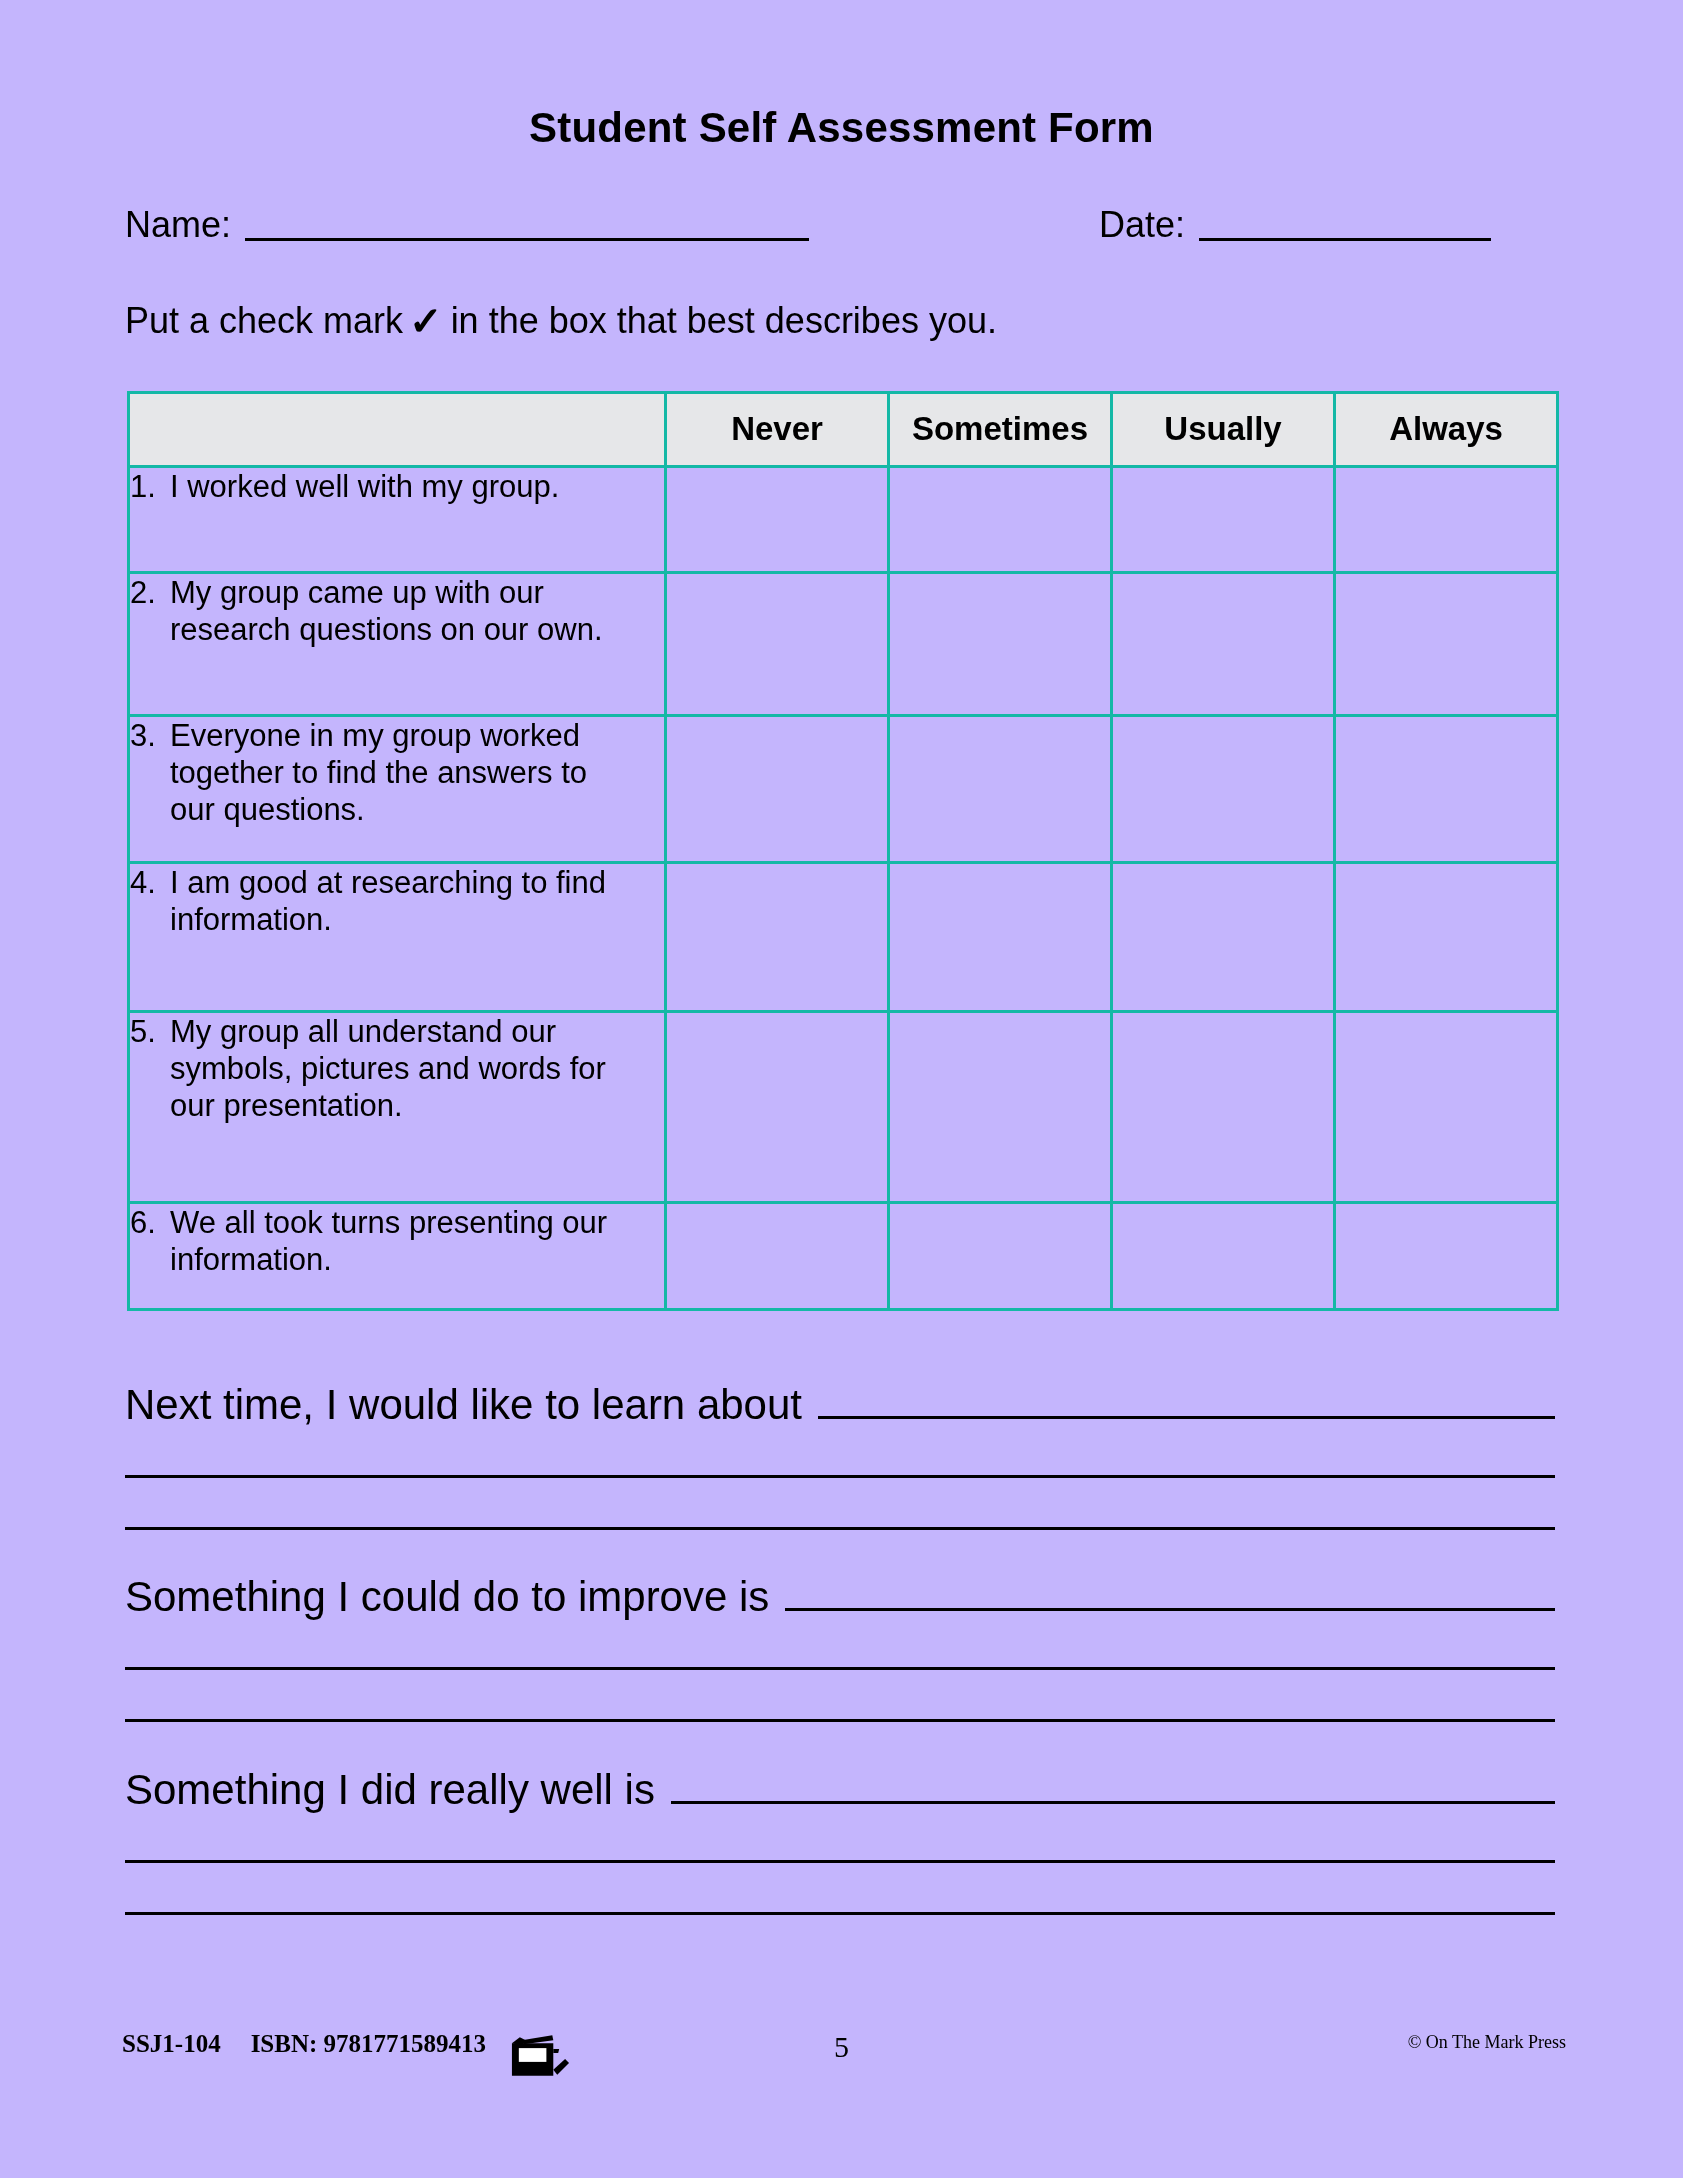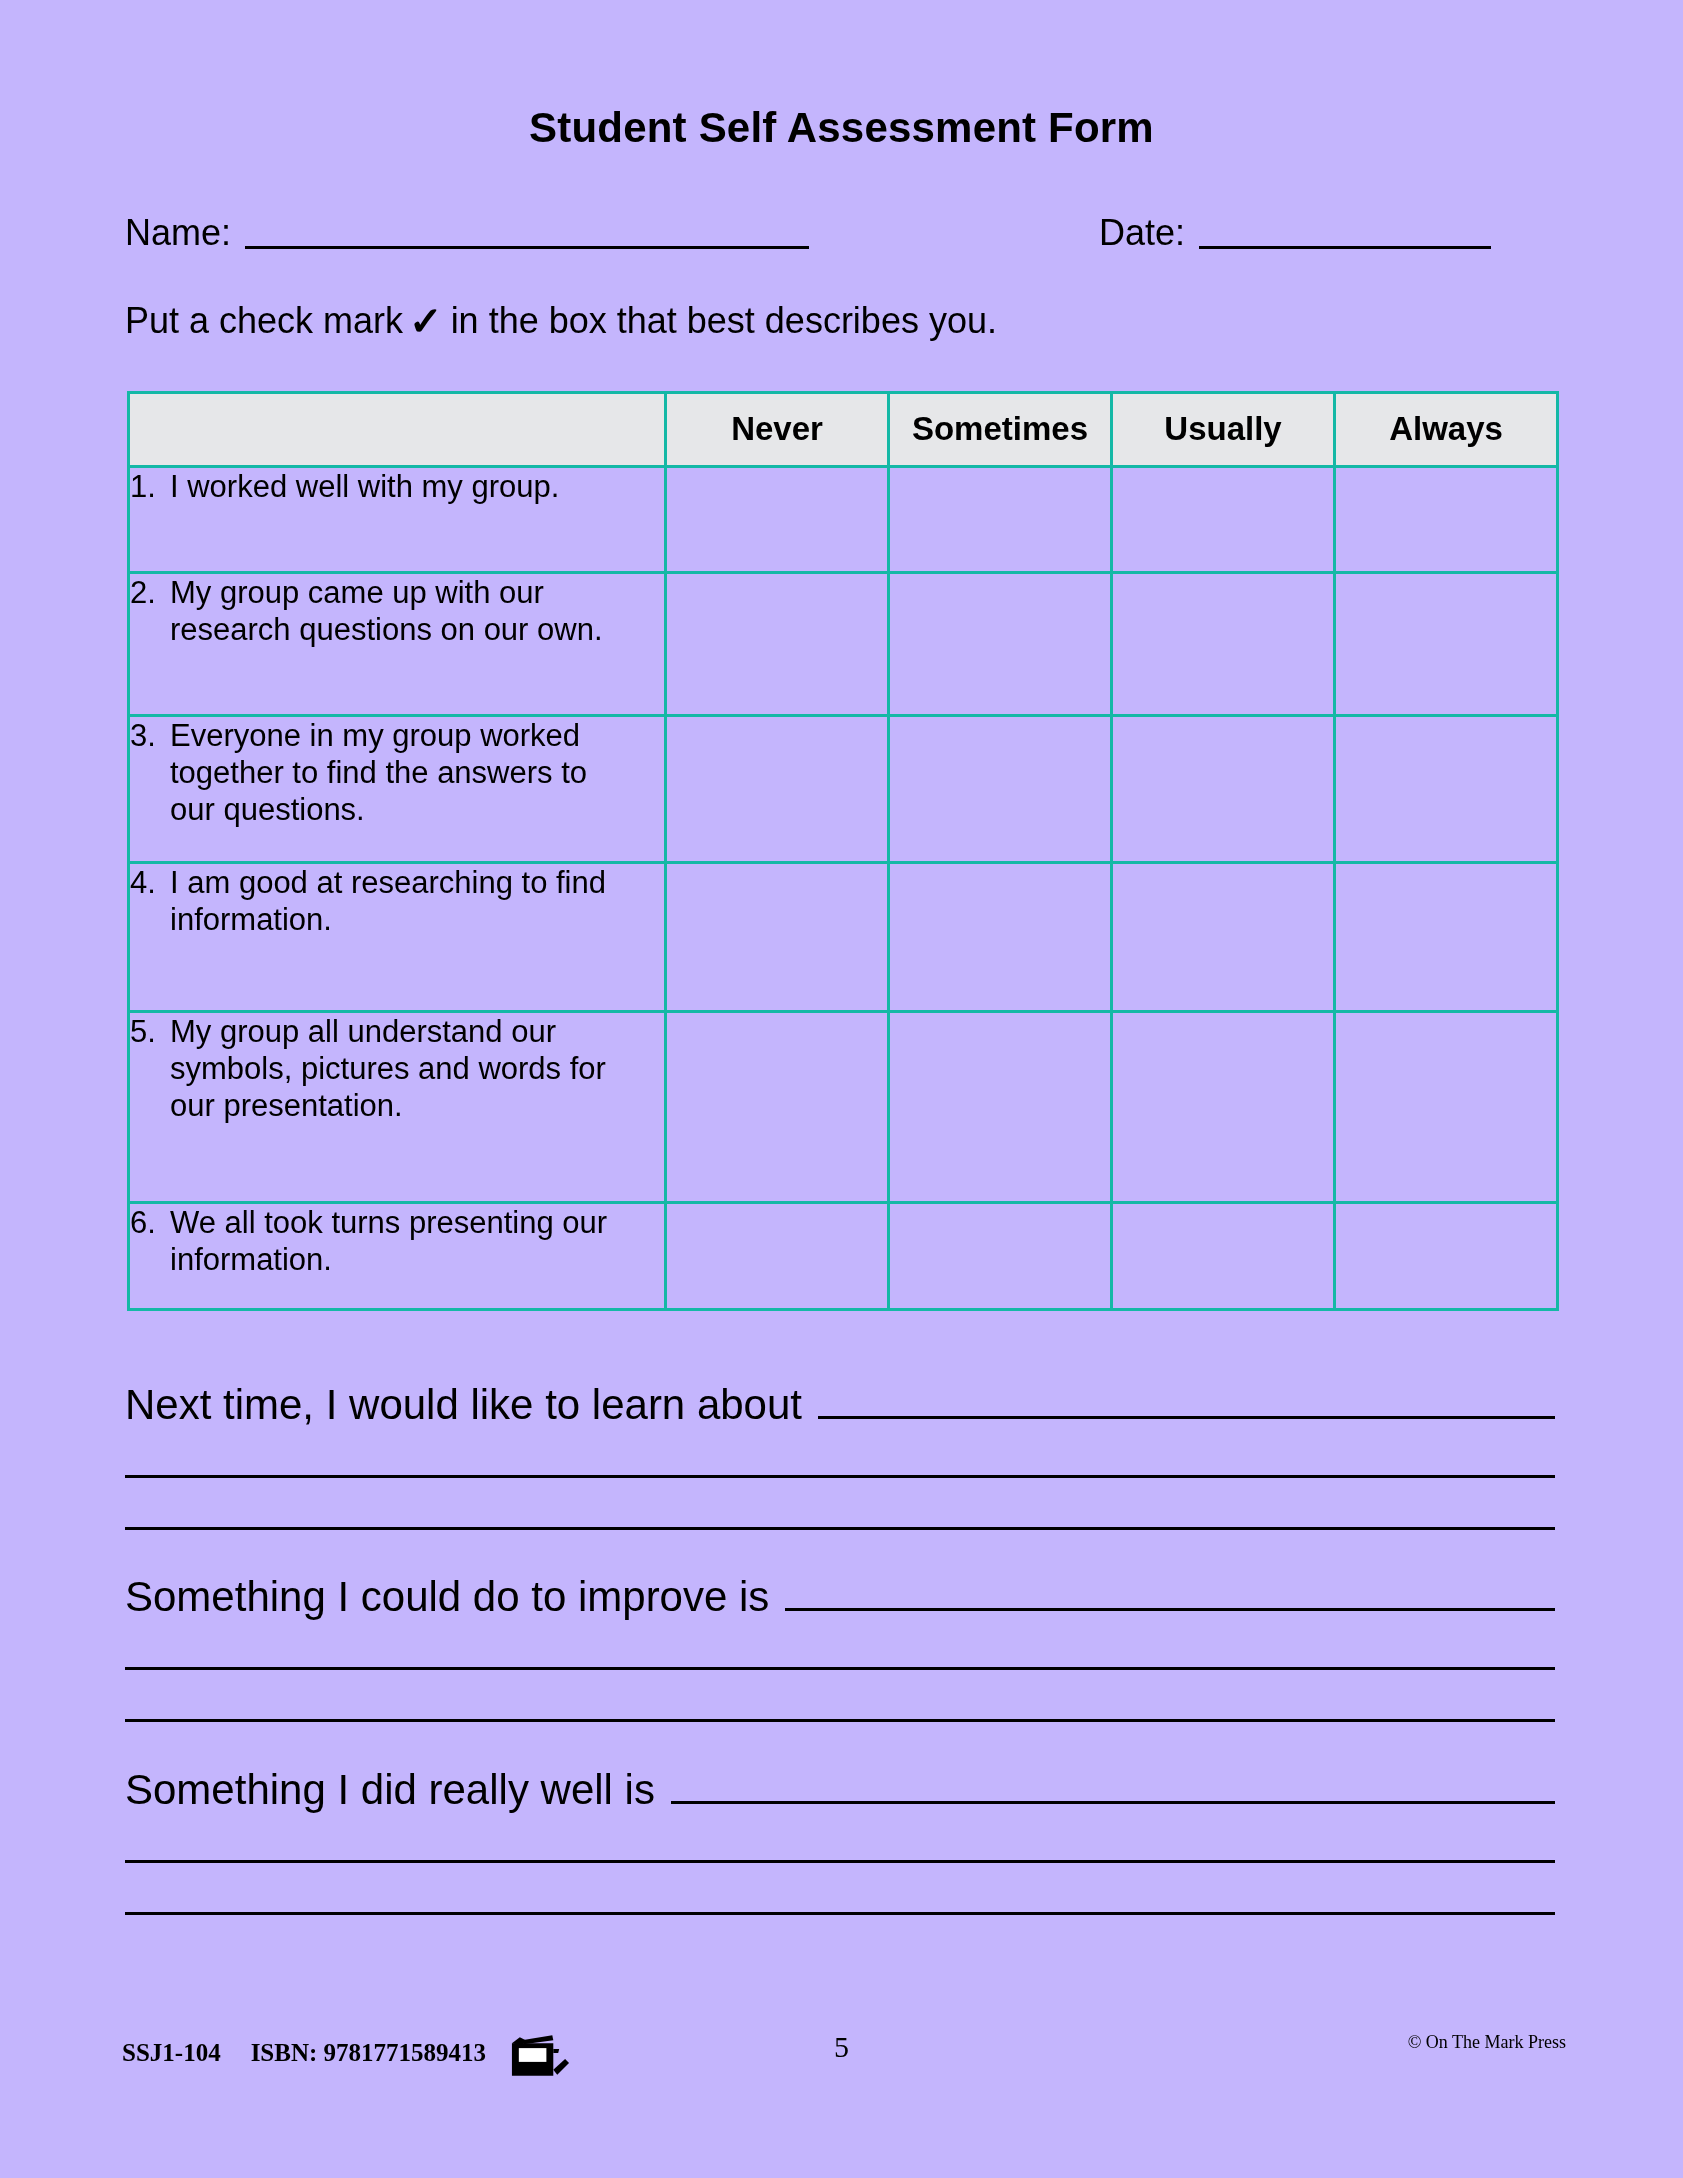--- a/index.html
+++ b/index.html
@@ -42,21 +42,20 @@
     left: 125px;
     top: 203px;
     width: 1436px;
     height: 53px;
   }
   .field-label {
     font-size: 36px;
     line-height: 44px;
     display: inline-block;
     vertical-align: baseline;
-    margin-top: 8px;
   }
   .name-block {
     position: absolute;
     left: 0;
     top: 0;
     display: flex;
     align-items: flex-end;
   }
   .date-block {
     position: absolute;
@@ -173,21 +172,21 @@
     left: 0;
     top: 2030px;
     width: 1683px;
     height: 59px;
   }
   .footer-left {
     position: absolute;
     left: 122px;
     top: 0;
     display: flex;
-    align-items: center;
+    align-items: flex-start;
     font-family: "Liberation Serif", serif;
     font-weight: bold;
     font-size: 25px;
     white-space: nowrap;
     gap: 8px;
   }
   .otm-logo {
     display: inline-block;
     position: relative;
     width: 63px;

